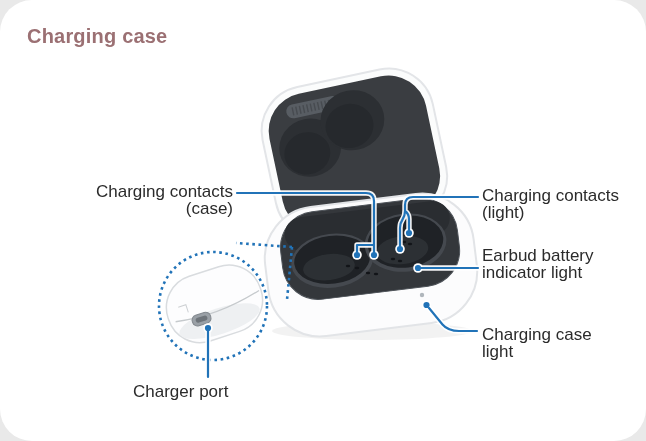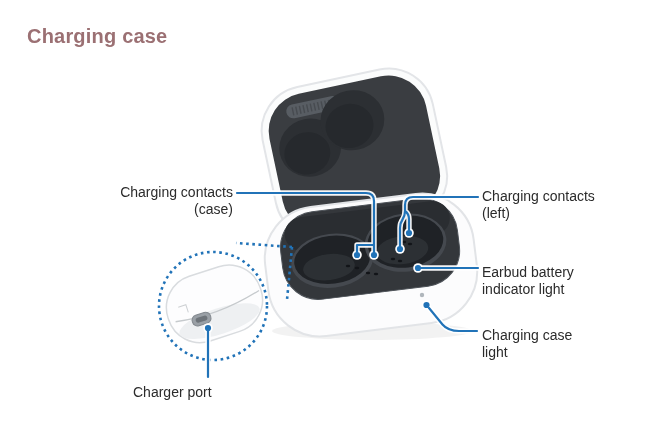--- a/index.html
+++ b/index.html
@@ -4,34 +4,34 @@
 <style>
   :root{
     --accent-blue:#2173b8;
     --title-color:#9b7073;
     --label-text-color:#2b2b2b;
     --page-bg:#ffffff;
   }
   html,body{margin:0;padding:0;background:#e9e9e9;}
   .page{
     position:relative;width:646px;height:441px;background:var(--page-bg);
-    overflow:hidden;font-family:"Liberation Sans",sans-serif;
+    overflow:hidden;font-family:"Liberation Sans",sans-serif;border-radius:32px;
   }
   .diagram-svg{position:absolute;left:0;top:0;width:646px;height:441px;}
   .page-title{
     position:absolute;left:27px;top:25px;font-size:20px;font-weight:700;
     color:var(--title-color);letter-spacing:0.2px;
   }
   .label{
-    position:absolute;font-size:14px;line-height:16.5px;
+    position:absolute;font-size:17px;line-height:16.5px;
     color:var(--label-text-color);white-space:nowrap;
   }
   .label-left{left:70px;top:184px;width:163px;text-align:right;}
   .label-right-1{left:482px;top:188px;}
-  .label-right-2{left:482px;top:264px;}
+  .label-right-2{left:482px;top:248px;}
   .label-right-3{left:482px;top:327px;}
   .label-bottom{left:133px;top:384px;width:150px;text-align:left;}
   
   .ld{stroke:var(--accent-blue);stroke-width:2.2;fill:none;stroke-linecap:round;stroke-linejoin:round;}
   .ld-halo{stroke:#ffffff;stroke-width:5.4;fill:none;stroke-linecap:round;stroke-linejoin:round;opacity:.95;}
   .ld-dot{fill:var(--accent-blue);}
   .ld-dot-halo{fill:#ffffff;}
   .dashed{fill:none;stroke:var(--accent-blue);stroke-width:2.6;stroke-dasharray:2.6 3.6;}
 </style>
 </head>
@@ -127,21 +127,21 @@
 
   <div class="page-title">Charging case</div>
 
   <div class="label label-left">
     <div>Charging contacts</div>
     <div>(case)</div>
   </div>
 
   <div class="label label-right-1">
     <div>Charging contacts</div>
-    <div>(left)</div>
+    <div>(light)</div>
   </div>
 
   <div class="label label-right-2">
     <div>Earbud battery</div>
     <div>indicator light</div>
   </div>
 
   <div class="label label-right-3">
     <div>Charging case</div>
     <div>light</div>

